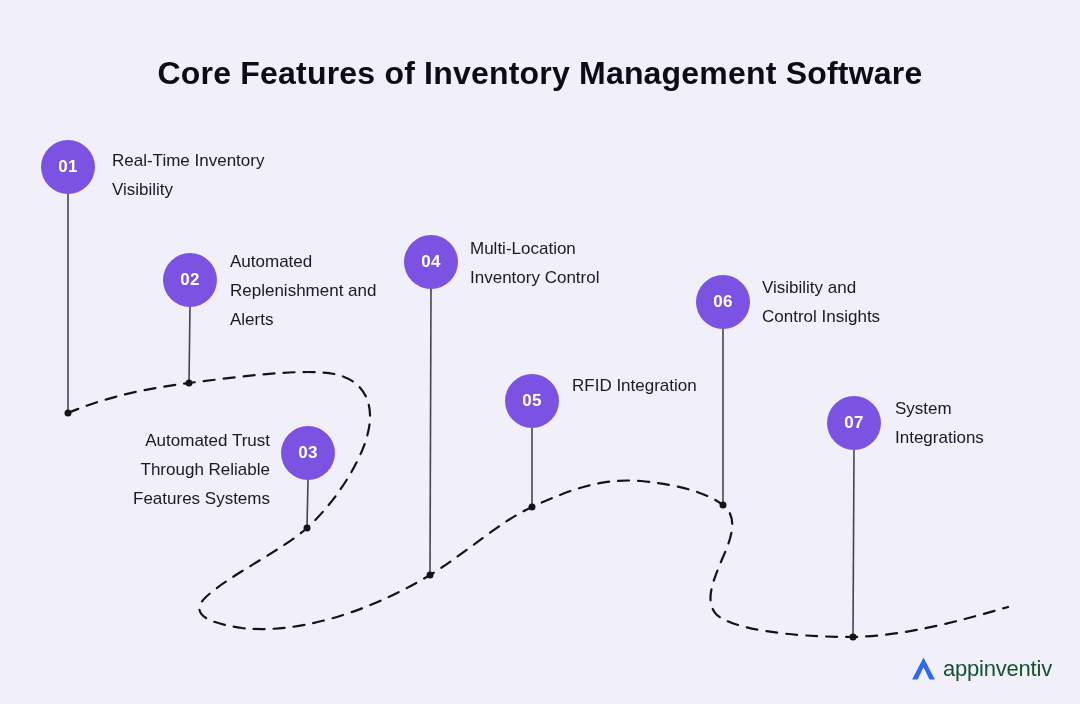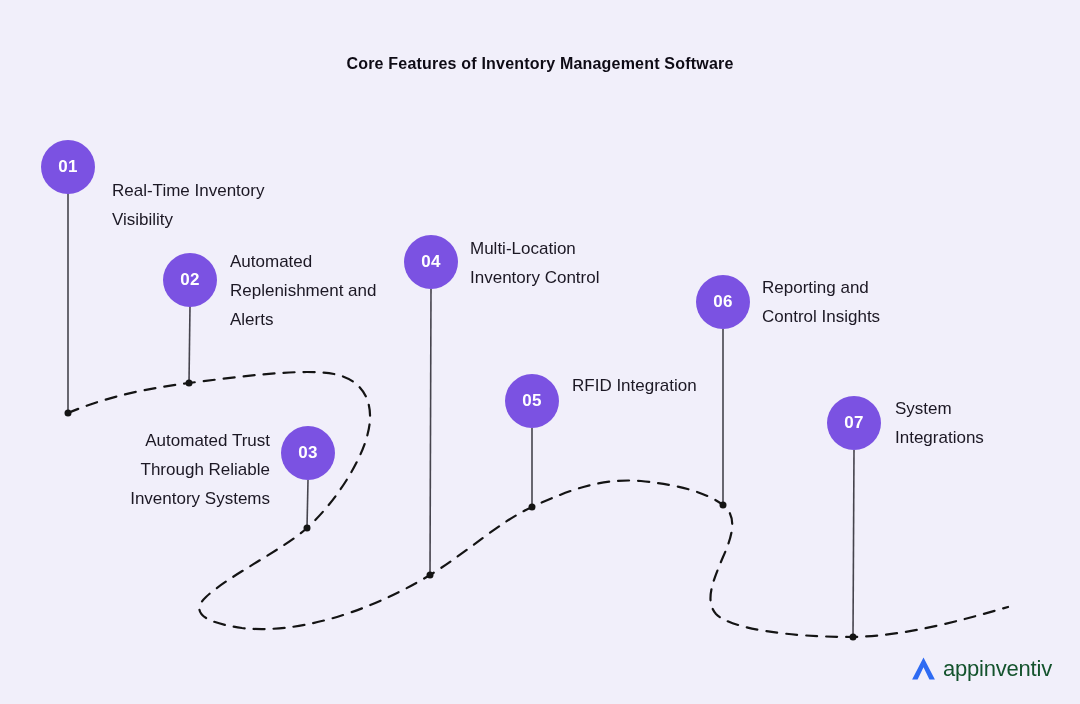--- a/index.html
+++ b/index.html
@@ -11,21 +11,21 @@
     position:relative;
     width:1080px;height:704px;
     background:#f1effa;
     overflow:hidden;
     margin:0 auto;
   }
   .page-title{
     position:absolute;
     top:55px;left:0;width:100%;
     text-align:center;
-    font-size:16px;
+    font-size:32px;
     font-weight:700;
     letter-spacing:.2px;
     color:#0e0b15;
   }
   .connector-svg{
     position:absolute;left:0;top:0;width:1080px;height:704px;
   }
   .step-circle{
     position:absolute;
     width:54px;height:54px;
@@ -102,41 +102,41 @@
       <circle cx="430" cy="575" r="3.5"></circle>
       <circle cx="532" cy="507" r="3.5"></circle>
       <circle cx="723" cy="505" r="3.5"></circle>
       <circle cx="853" cy="637" r="3.5"></circle>
     </g>
   </svg>
 
   <div class="step-circle" style="left:41px;top:140px;">
     <span class="step-number">01</span>
   </div>
-  <div class="step-label" style="left:112px;top:146px;margin-top:30px;">
+  <div class="step-label" style="left:112px;top:146px;">
     <div>Real-Time Inventory</div>
     <div>Visibility</div>
   </div>
 
   <div class="step-circle" style="left:163px;top:253px;">
     <span class="step-number">02</span>
   </div>
   <div class="step-label" style="left:230px;top:247px;">
     <div>Automated</div>
     <div>Replenishment and</div>
     <div>Alerts</div>
   </div>
 
   <div class="step-circle" style="left:281px;top:426px;">
     <span class="step-number">03</span>
   </div>
   <div class="step-label align-right" style="left:90px;top:426px;width:180px;">
     <div>Automated Trust</div>
     <div>Through Reliable</div>
-    <div>Inventory Systems</div>
+    <div>Features Systems</div>
   </div>
 
   <div class="step-circle" style="left:404px;top:235px;">
     <span class="step-number">04</span>
   </div>
   <div class="step-label" style="left:470px;top:234px;">
     <div>Multi-Location</div>
     <div>Inventory Control</div>
   </div>
 
@@ -144,21 +144,21 @@
     <span class="step-number">05</span>
   </div>
   <div class="step-label" style="left:572px;top:371px;">
     <div>RFID Integration</div>
   </div>
 
   <div class="step-circle" style="left:696px;top:275px;">
     <span class="step-number">06</span>
   </div>
   <div class="step-label" style="left:762px;top:273px;">
-    <div>Reporting and</div>
+    <div>Visibility and</div>
     <div>Control Insights</div>
   </div>
 
   <div class="step-circle" style="left:827px;top:396px;">
     <span class="step-number">07</span>
   </div>
   <div class="step-label" style="left:895px;top:394px;">
     <div>System</div>
     <div>Integrations</div>
   </div>

